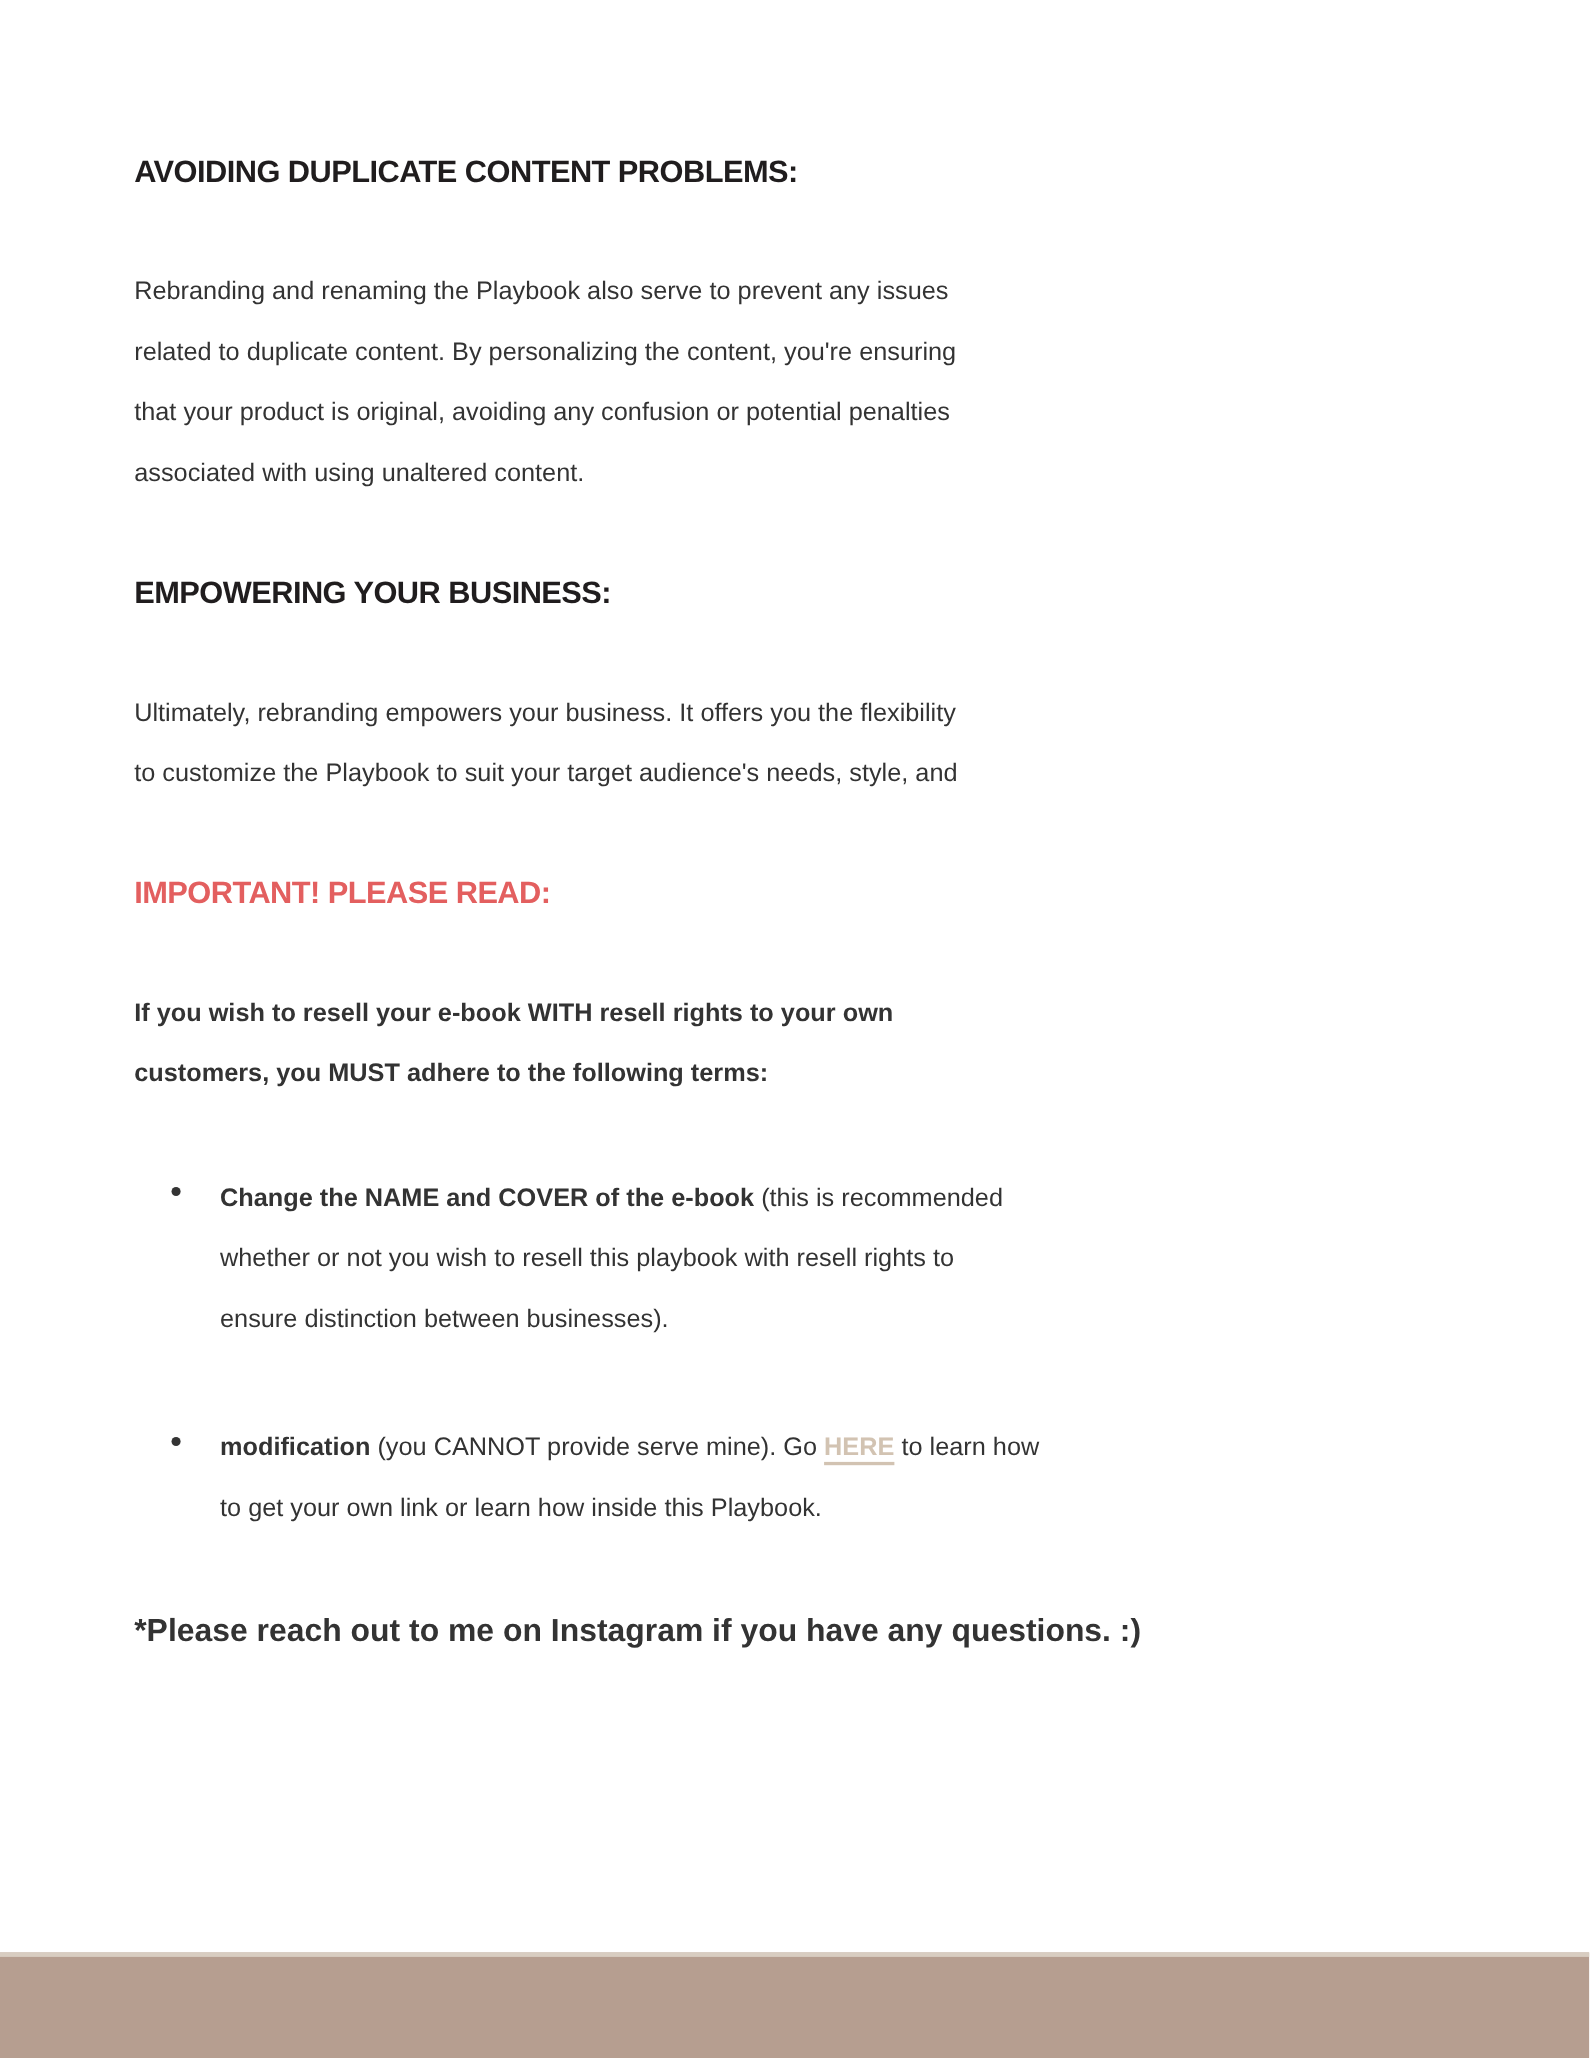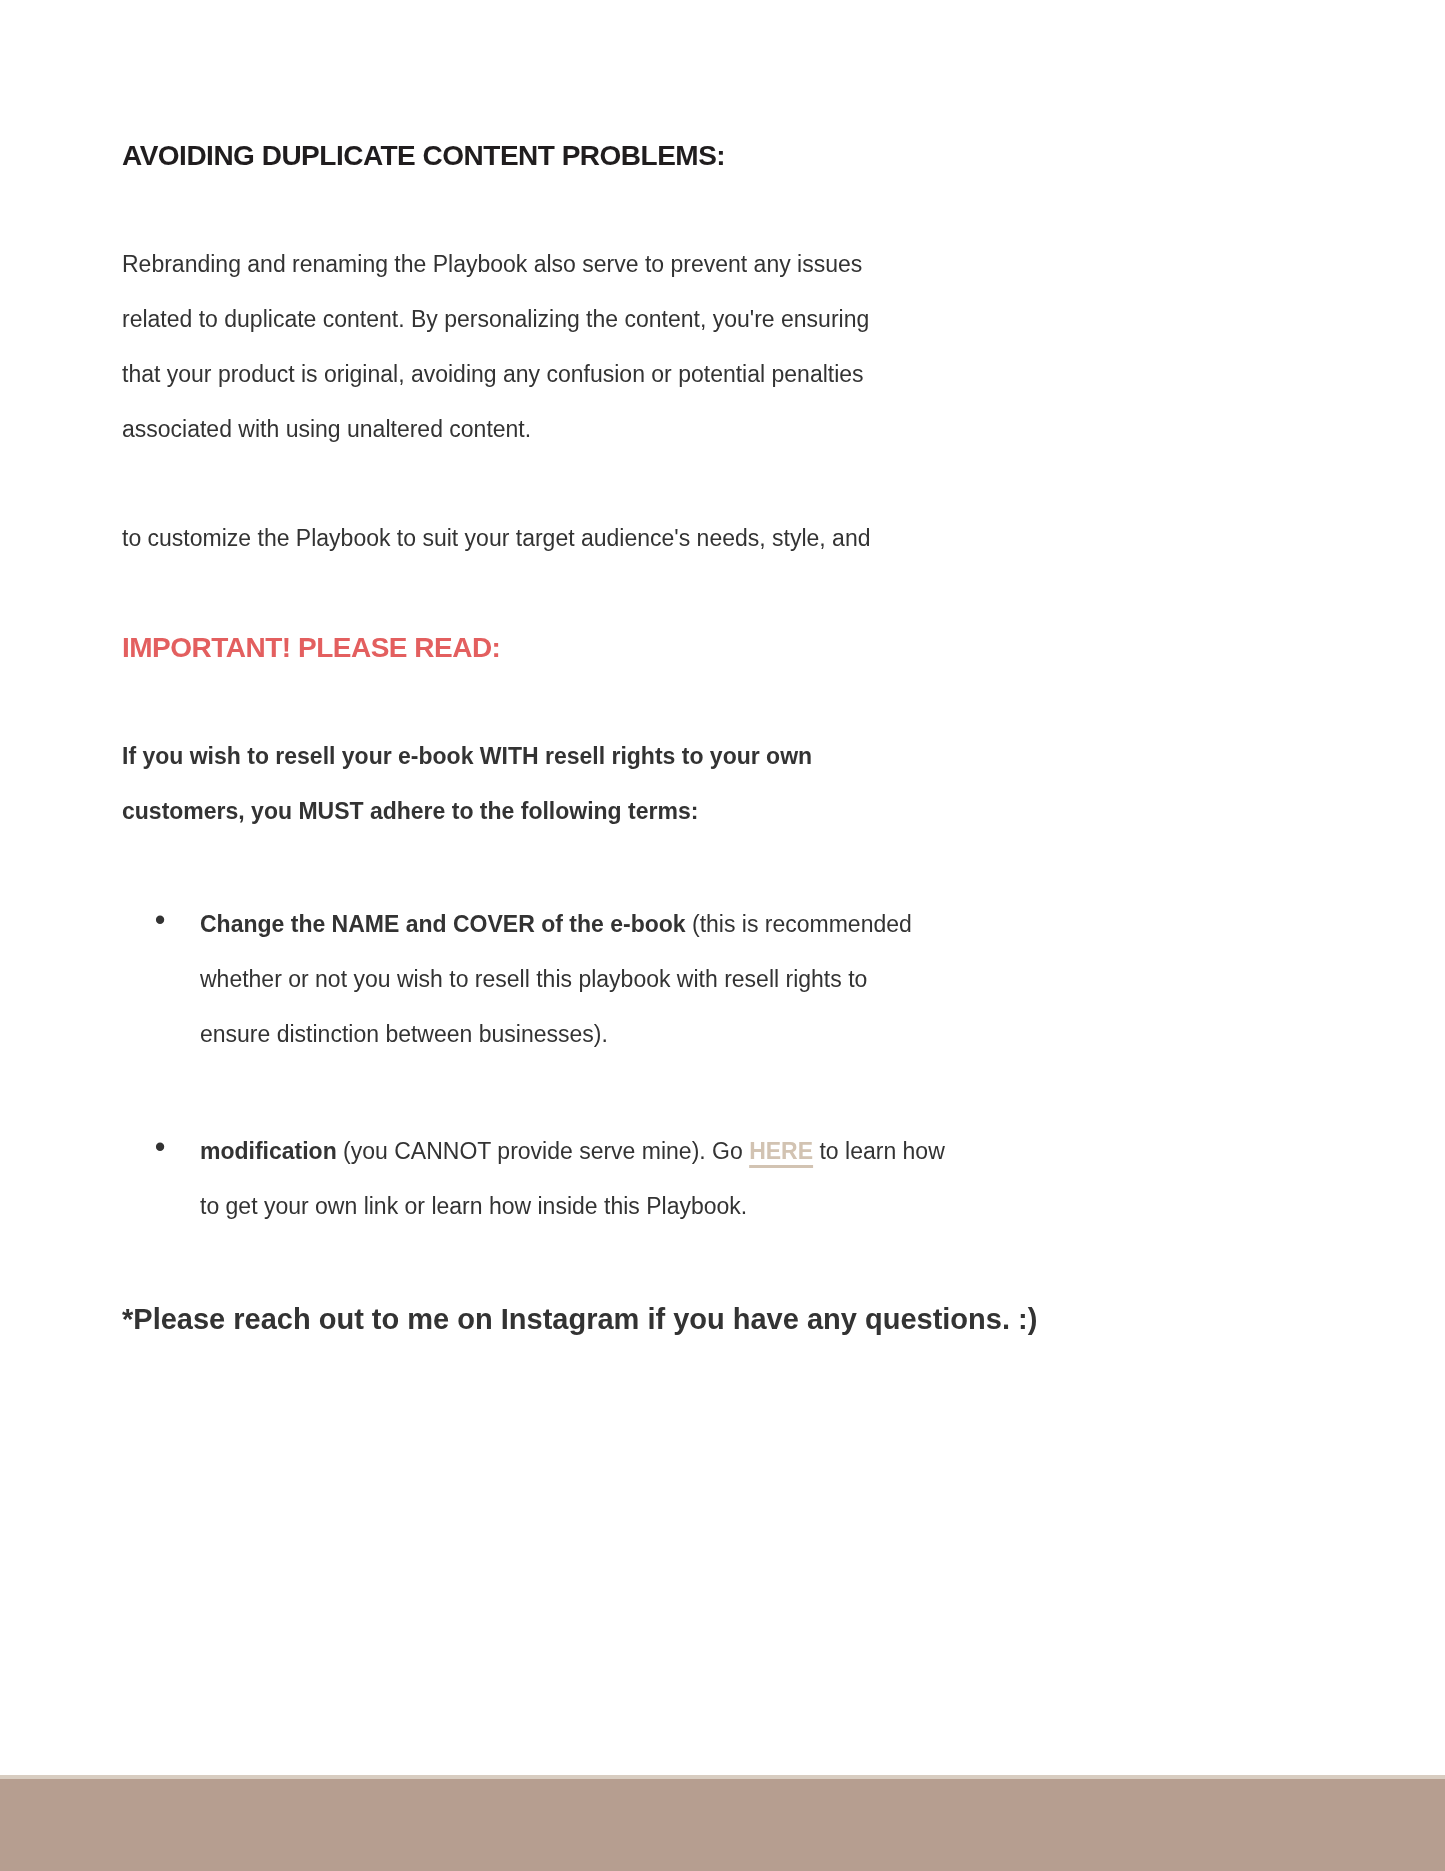--- a/index.html
+++ b/index.html
@@ -101,22 +101,24 @@
 
     <h2 class="heading">AVOIDING DUPLICATE CONTENT PROBLEMS:</h2>
 
     <div class="para">
         <div class="line"><span>Rebranding and renaming the Playbook also serve to prevent any issues</span></div>
         <div class="line"><span>related to duplicate content. By personalizing the content, you're ensuring</span></div>
         <div class="line"><span>that your product is original, avoiding any confusion or potential penalties</span></div>
         <div class="line"><span>associated with using unaltered content.</span></div>
       </div>
 
+    <h2 class="heading">EMPOWERING YOUR BUSINESS:</h2>
 
     <div class="para">
+        <div class="line"><span>Ultimately, rebranding empowers your business. It offers you the flexibility</span></div>
         <div class="line"><span>to customize the Playbook to suit your target audience's needs, style, and</span></div>
       </div>
 
     <h2 class="heading alert">IMPORTANT! PLEASE READ:</h2>
 
     <div class="para">
         <div class="line"><span class="b">If you wish to resell your e-book WITH resell rights to your own</span></div>
         <div class="line"><span class="b">customers, you MUST adhere to the following terms:</span></div>
       </div>
 

